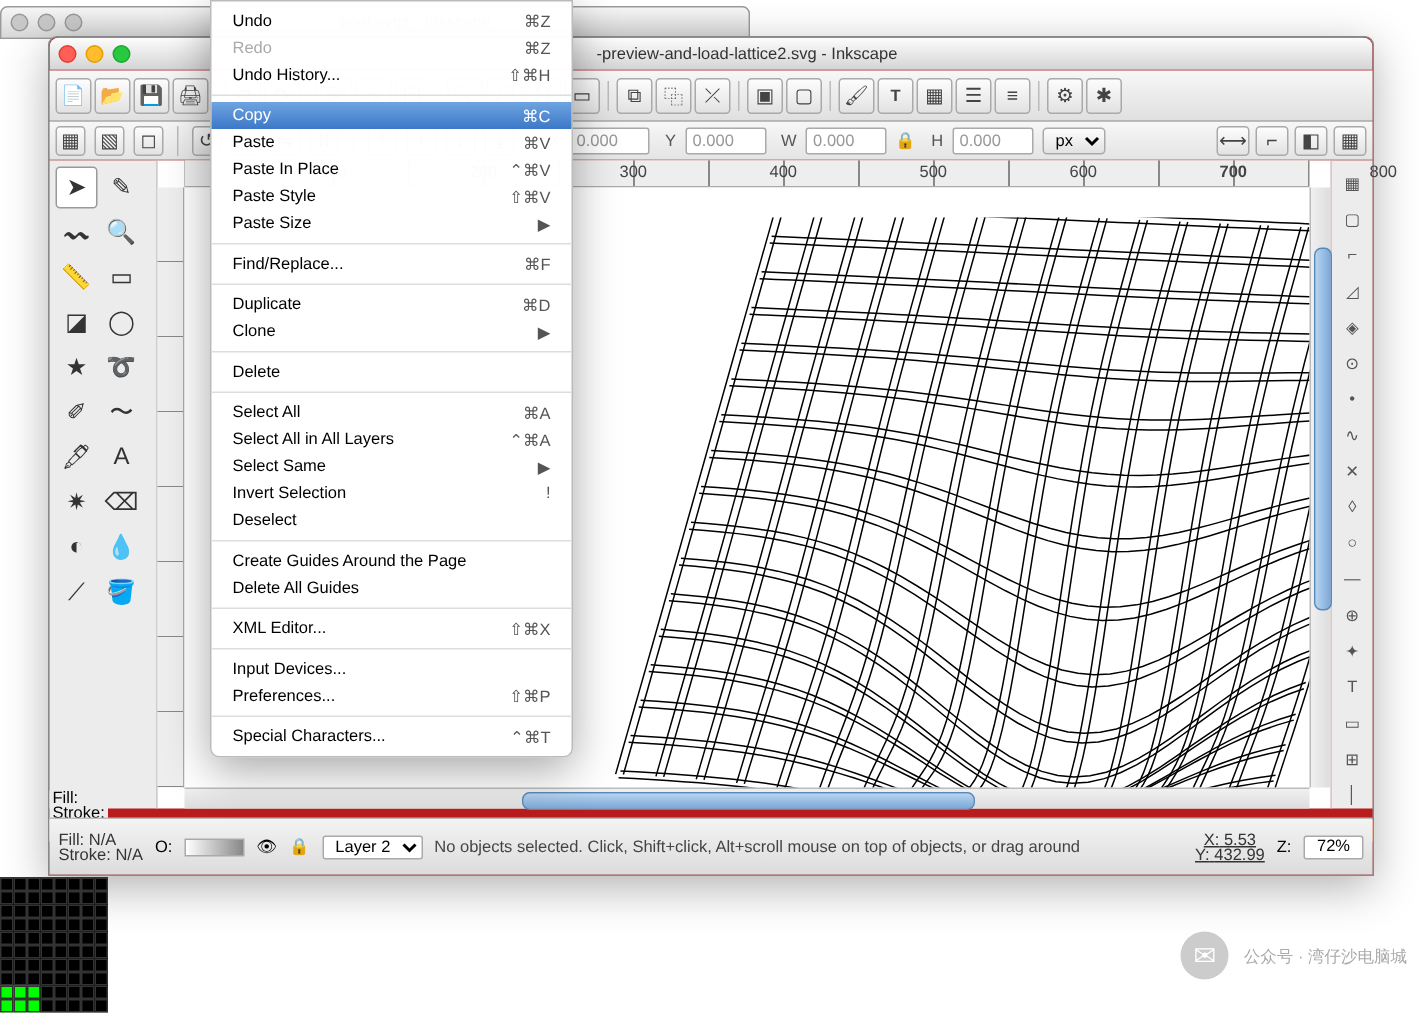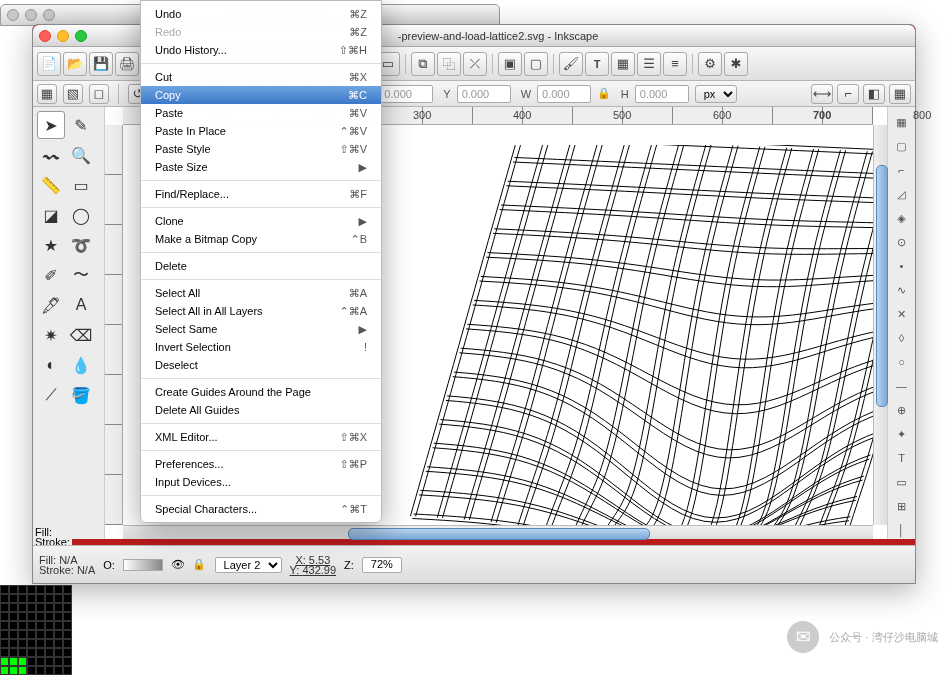--- a/index.html
+++ b/index.html
@@ -385,20 +385,21 @@
   <div class="statusbar">
     <div class="fs-labels">
       <div><span>Fill:</span> <span>N/A</span></div>
       <div><span>Stroke:</span> <span>N/A</span></div>
     </div>
     <span>O:</span>
     <div style="width:40px;height:12px;background:linear-gradient(to right,#fff,#888);border:1px solid #aaa"></div>
     <span>👁</span>
     <span>🔒</span>
     <select class="layer-sel"><option>Layer 2</option></select>
+    <div class="status-msg">No objects selected. Click, Shift+click, Alt+scroll mouse on top of objects, or drag around</div>
     <div class="status-coords">
       <div><span>X:</span> <span>5.53</span></div>
       <div><span>Y:</span> <span>432.99</span></div>
     </div>
     <span>Z:</span>
     <div class="zoom">72%</div>
   </div>
 </div>
 
 <div class="menu" id="edit-menu">
@@ -408,24 +409,20 @@
     </div>
     <div class="menu-item disabled">
       <span>Redo</span>
       <span class="shortcut">⌘Z</span>
     </div>
     <div class="menu-item">
       <span>Undo History...</span>
       <span class="shortcut">⇧⌘H</span>
     </div>
     <div class="menu-sep"></div>
-    <div class="menu-item">
-      <span>Cut</span>
-      <span class="shortcut">⌘X</span>
-    </div>
     <div class="menu-item sel">
       <span>Copy</span>
       <span class="shortcut">⌘C</span>
     </div>
     <div class="menu-item">
       <span>Paste</span>
       <span class="shortcut">⌘V</span>
     </div>
     <div class="menu-item">
       <span>Paste In Place</span>
@@ -439,27 +436,27 @@
       <span>Paste Size</span>
       <span class="arrow">▶</span>
     </div>
     <div class="menu-sep"></div>
     <div class="menu-item">
       <span>Find/Replace...</span>
       <span class="shortcut">⌘F</span>
     </div>
     <div class="menu-sep"></div>
     <div class="menu-item">
+      <span>Duplicate</span>
+      <span class="shortcut">⌘D</span>
+    </div>
+    <div class="menu-item">
       <span>Clone</span>
       <span class="arrow">▶</span>
     </div>
-    <div class="menu-item">
-      <span>Make a Bitmap Copy</span>
-      <span class="shortcut">⌃B</span>
-    </div>
     <div class="menu-sep"></div>
     <div class="menu-item">
       <span>Delete</span>
     </div>
     <div class="menu-sep"></div>
     <div class="menu-item">
       <span>Select All</span>
       <span class="shortcut">⌘A</span>
     </div>
     <div class="menu-item">
@@ -484,25 +481,25 @@
     <div class="menu-item">
       <span>Delete All Guides</span>
     </div>
     <div class="menu-sep"></div>
     <div class="menu-item">
       <span>XML Editor...</span>
       <span class="shortcut">⇧⌘X</span>
     </div>
     <div class="menu-sep"></div>
     <div class="menu-item">
+      <span>Input Devices...</span>
+    </div>
+    <div class="menu-item">
       <span>Preferences...</span>
       <span class="shortcut">⇧⌘P</span>
-    </div>
-    <div class="menu-item">
-      <span>Input Devices...</span>
     </div>
     <div class="menu-sep"></div>
     <div class="menu-item">
       <span>Special Characters...</span>
       <span class="shortcut">⌃⌘T</span>
     </div>
   </div>
 
 <div class="pixel-overlay" id="pixel-overlay">
     <div class="row">

